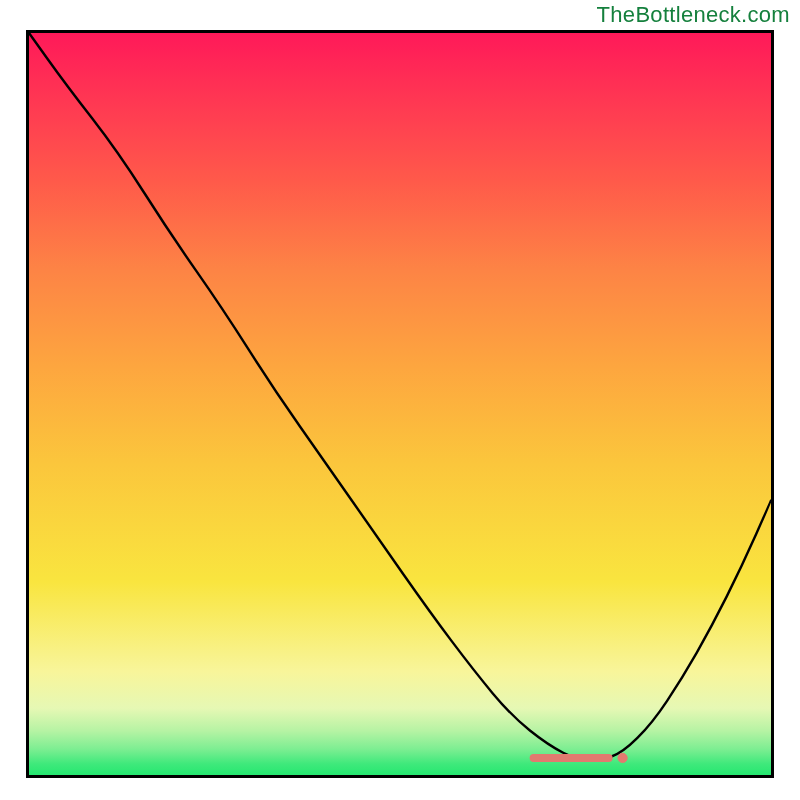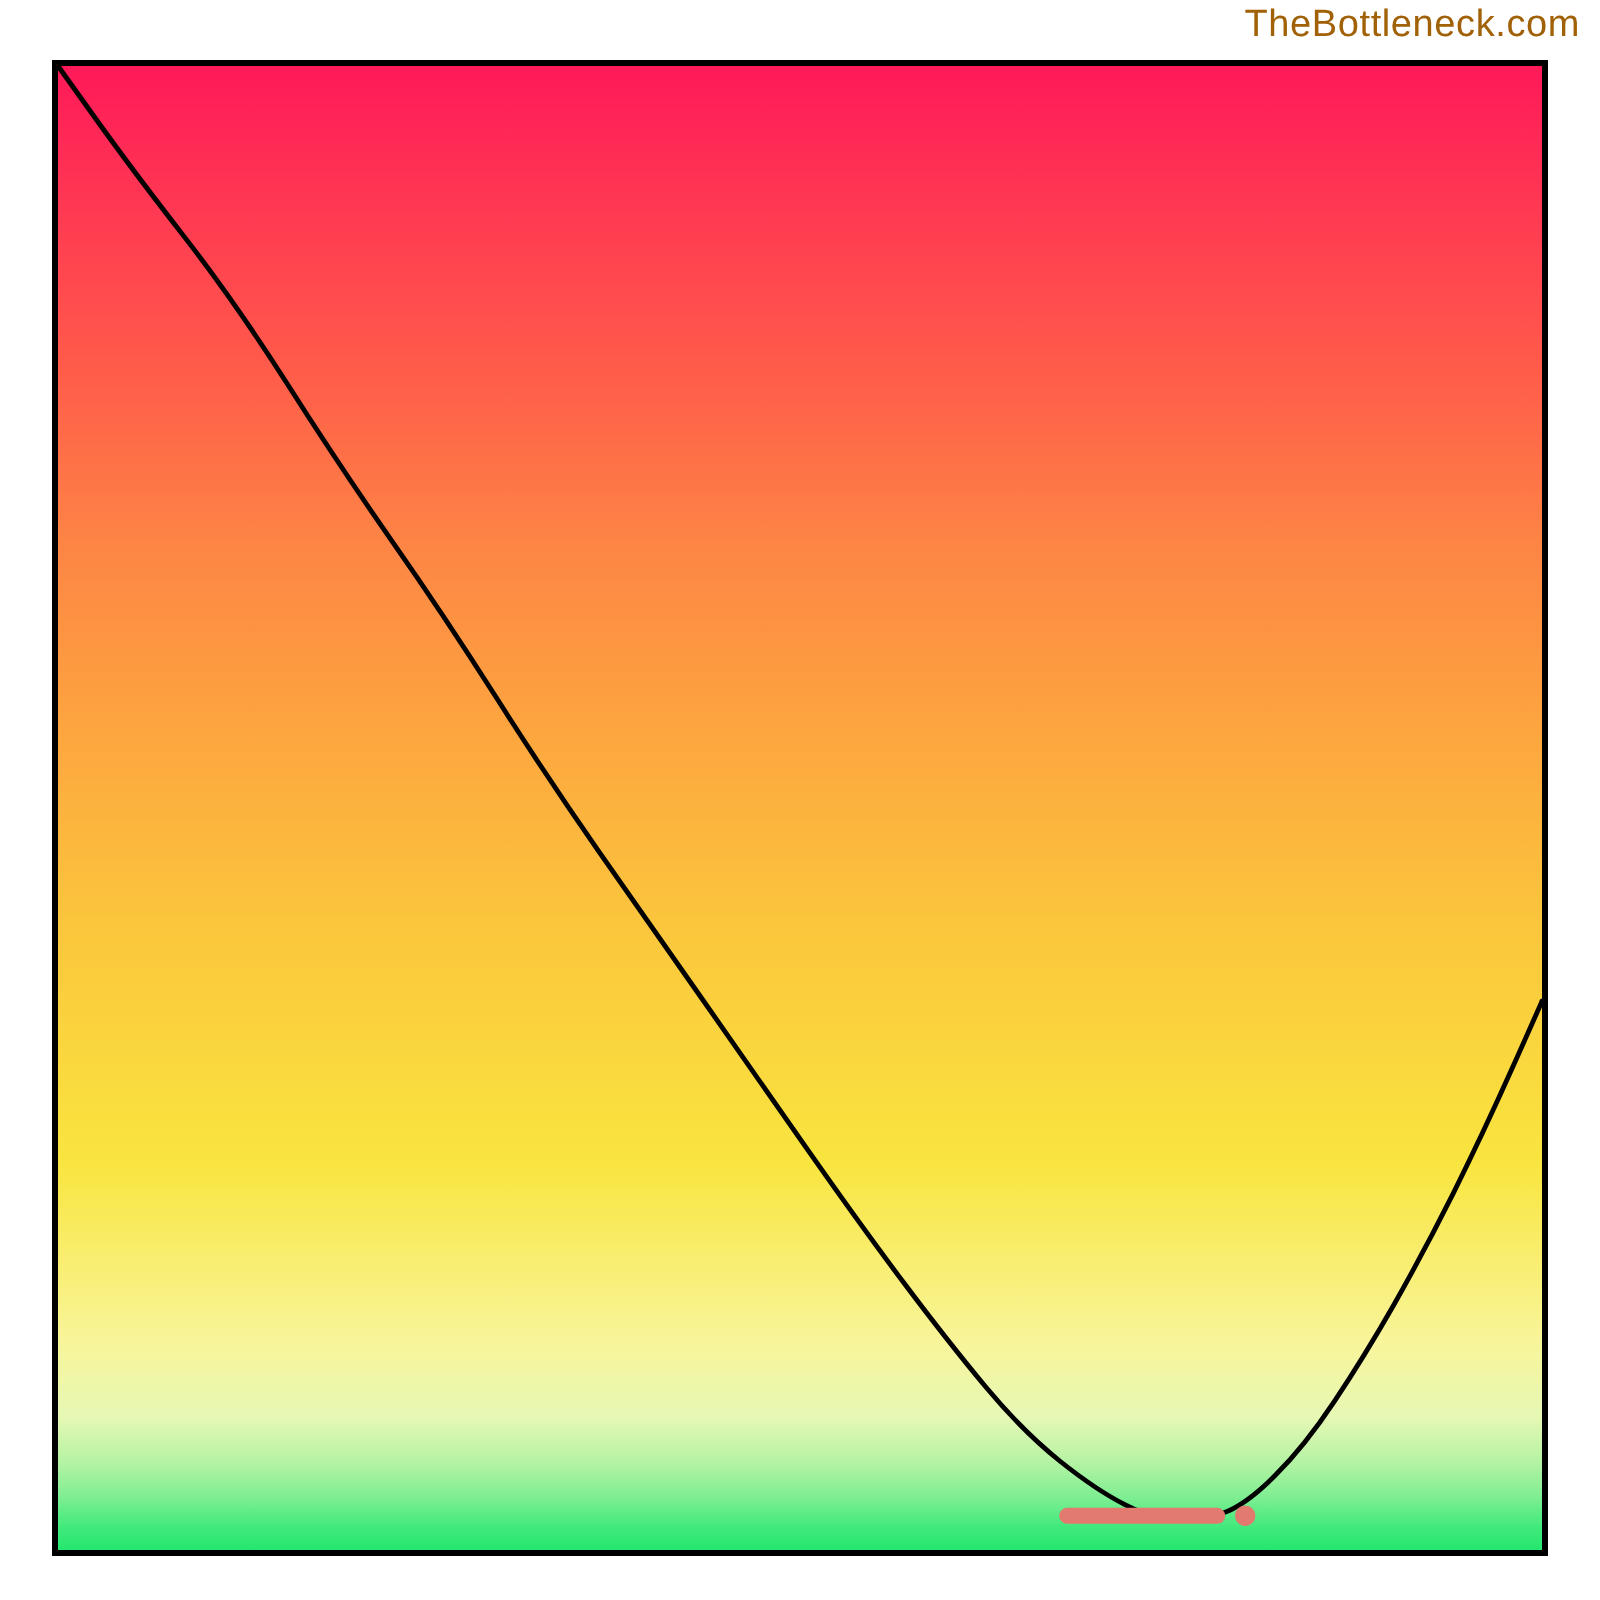--- a/index.html
+++ b/index.html
@@ -13,22 +13,22 @@
   }
   .wrap {
     position: relative;
     width: 800px;
     height: 800px;
   }
   .attribution {
     position: absolute;
     top: 2px;
     right: 10px;
-    font-size: 19px;
-    color: #a16207;
+    font-size: 22px;
+    color: #15803d;
     font-weight: 400;
     letter-spacing: 0.3px;
   }
   .plot {
     position: absolute;
     left: 26px;
     top: 30px;
     width: 748px;
     height: 748px;
     box-sizing: border-box;

